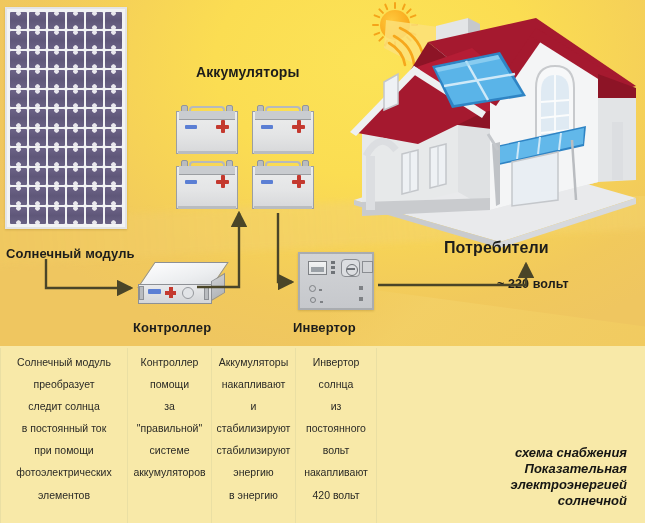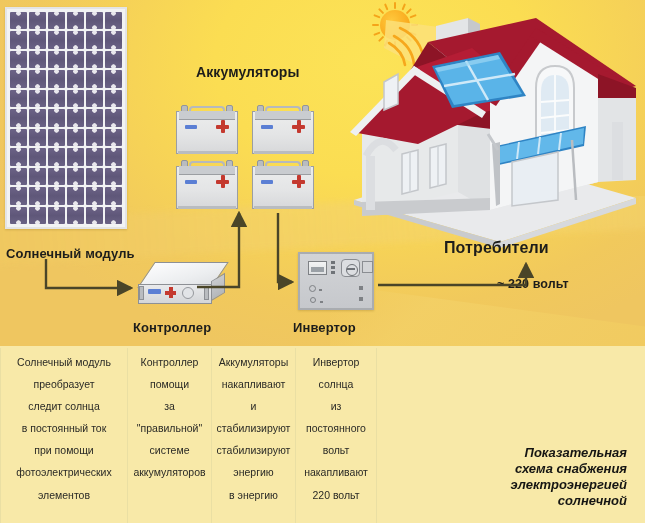--- a/index.html
+++ b/index.html
@@ -582,25 +582,25 @@
         <div class="line">энергию</div>
         <div class="line">в энергию</div>
       </div>
     <div class="col c4" id="col3">
         <div class="line">Инвертор</div>
         <div class="line">солнца</div>
         <div class="line">из</div>
         <div class="line">постоянного</div>
         <div class="line">вольт</div>
         <div class="line">накапливают</div>
-        <div class="line">220 вольт</div>
+        <div class="line">420 вольт</div>
       </div>
     <div class="col c5">
       <div class="caption" id="caption">
+          <div>схема снабжения</div>
           <div>Показательная</div>
-          <div>схема снабжения</div>
           <div>электроэнергией</div>
           <div>солнечной</div>
         </div>
     </div>
   </div>
 
 </div>
 
 </body></html>

